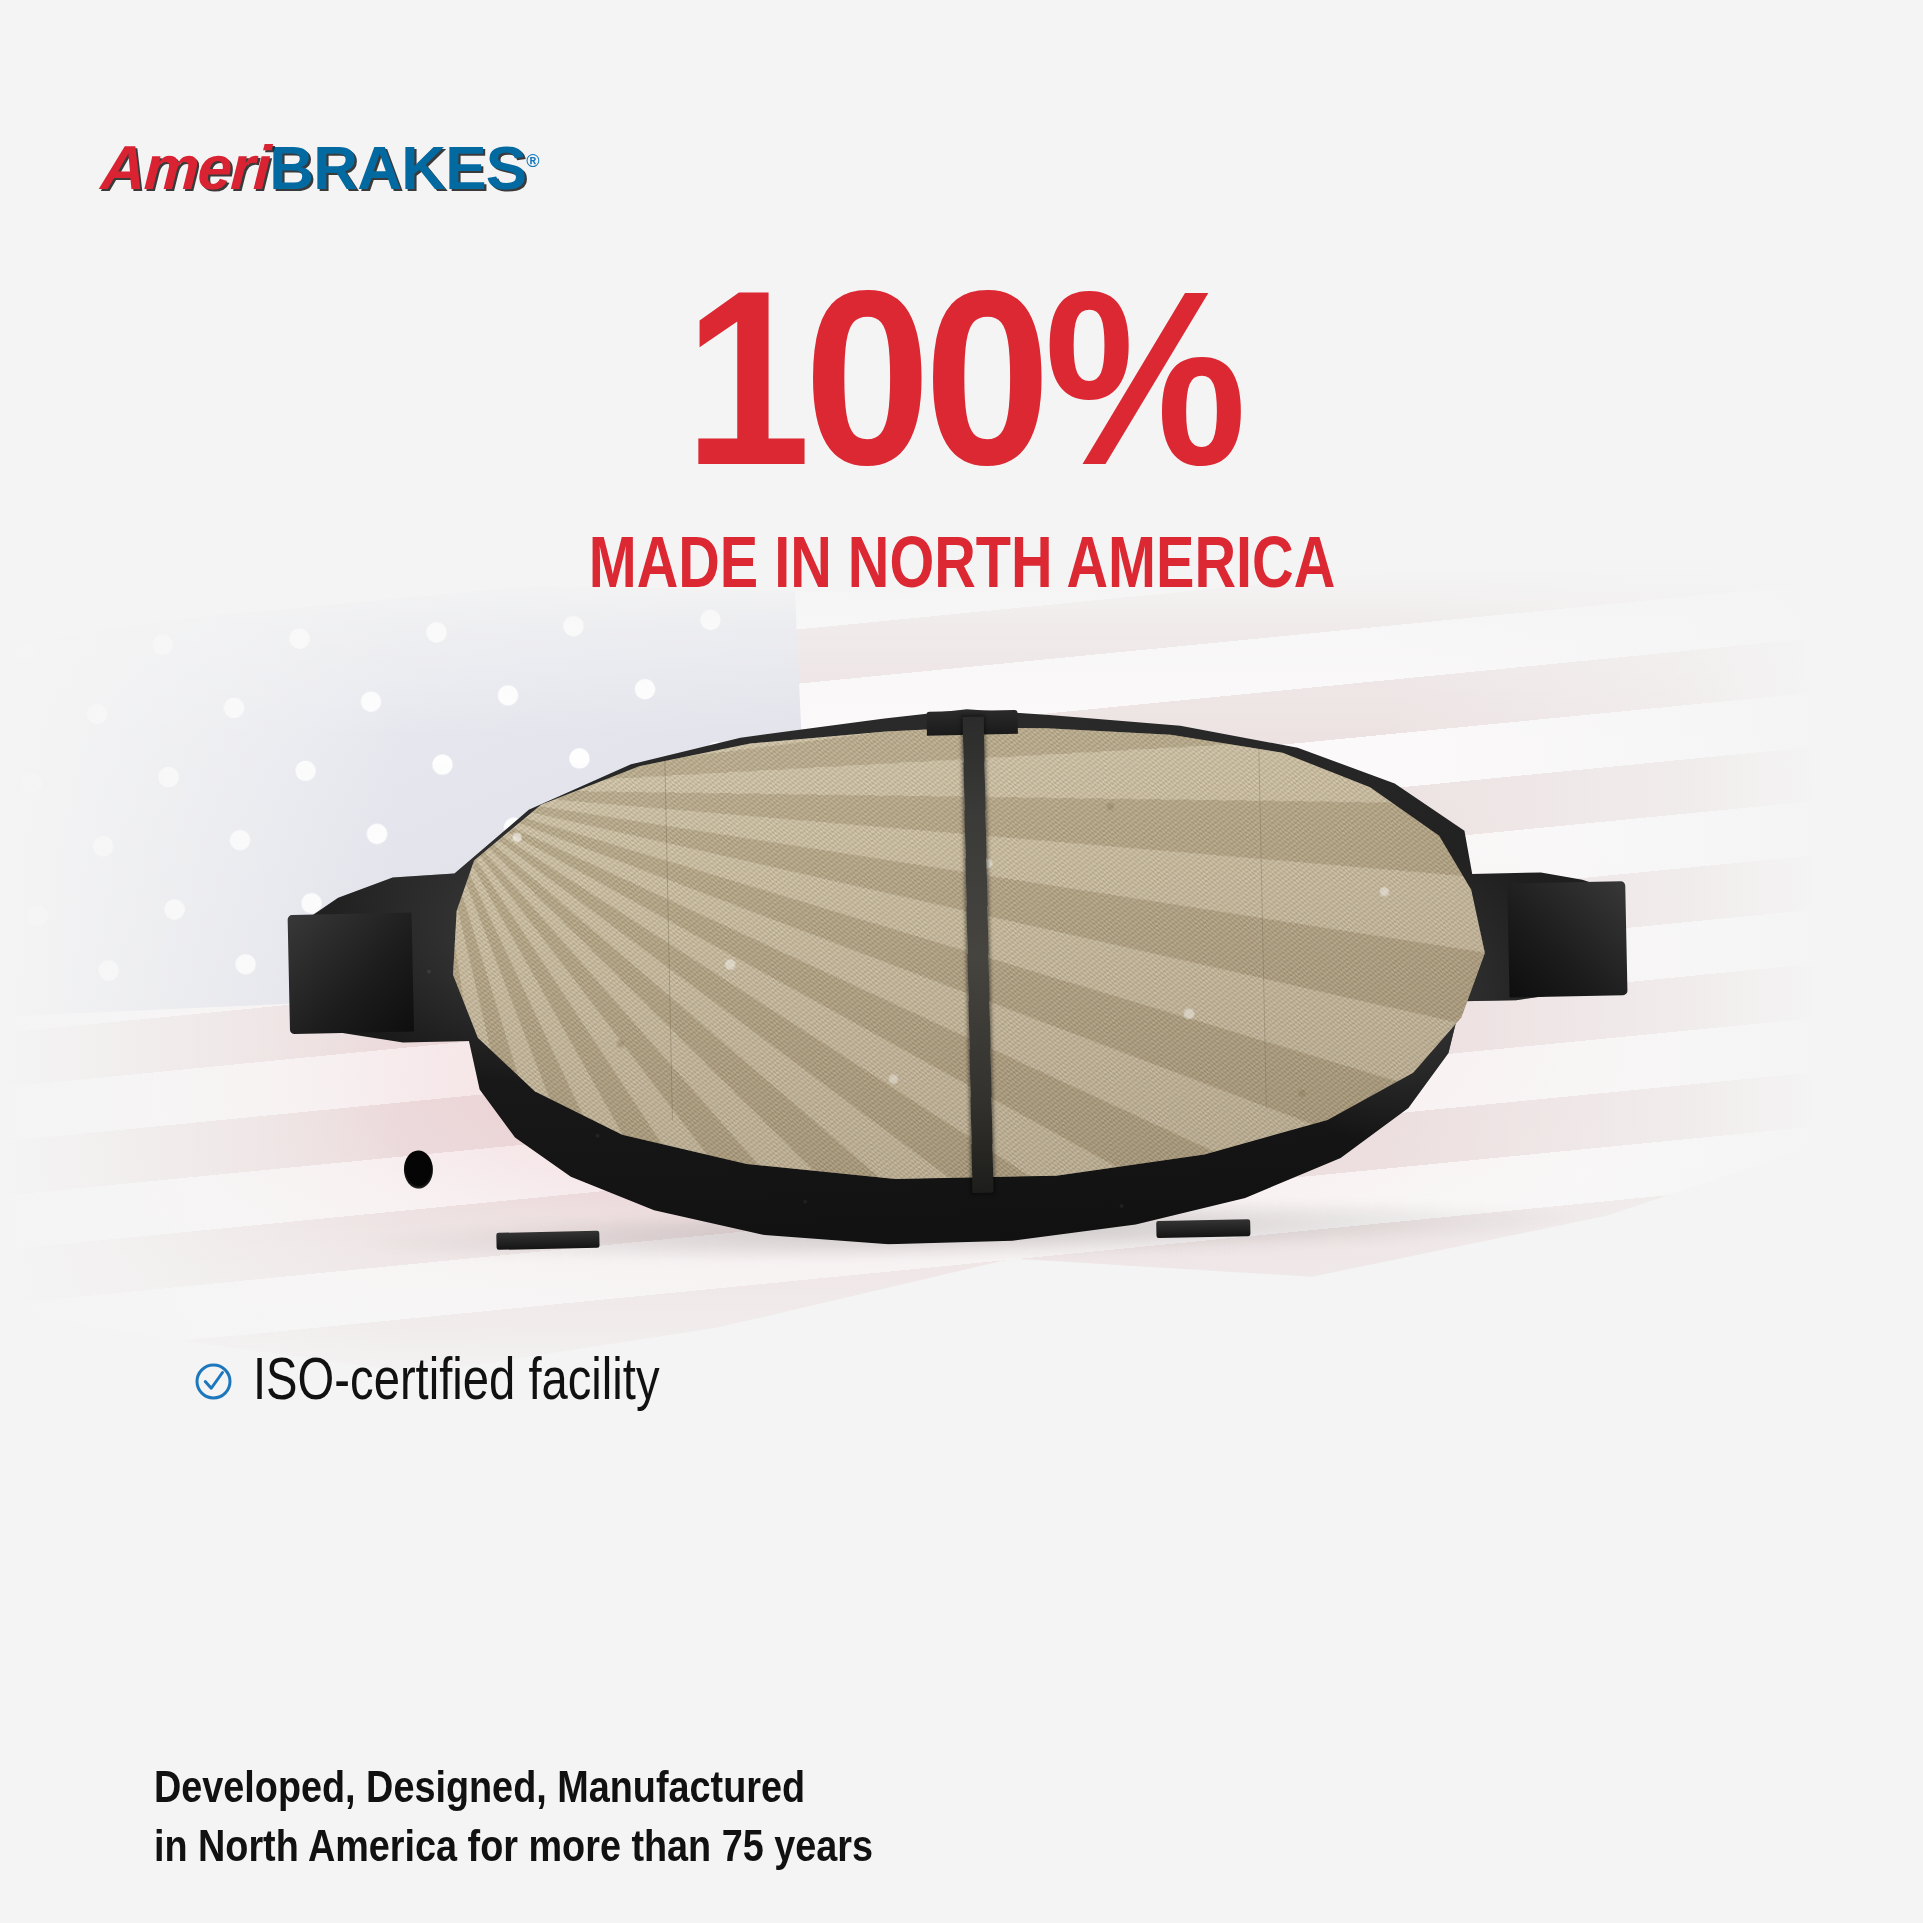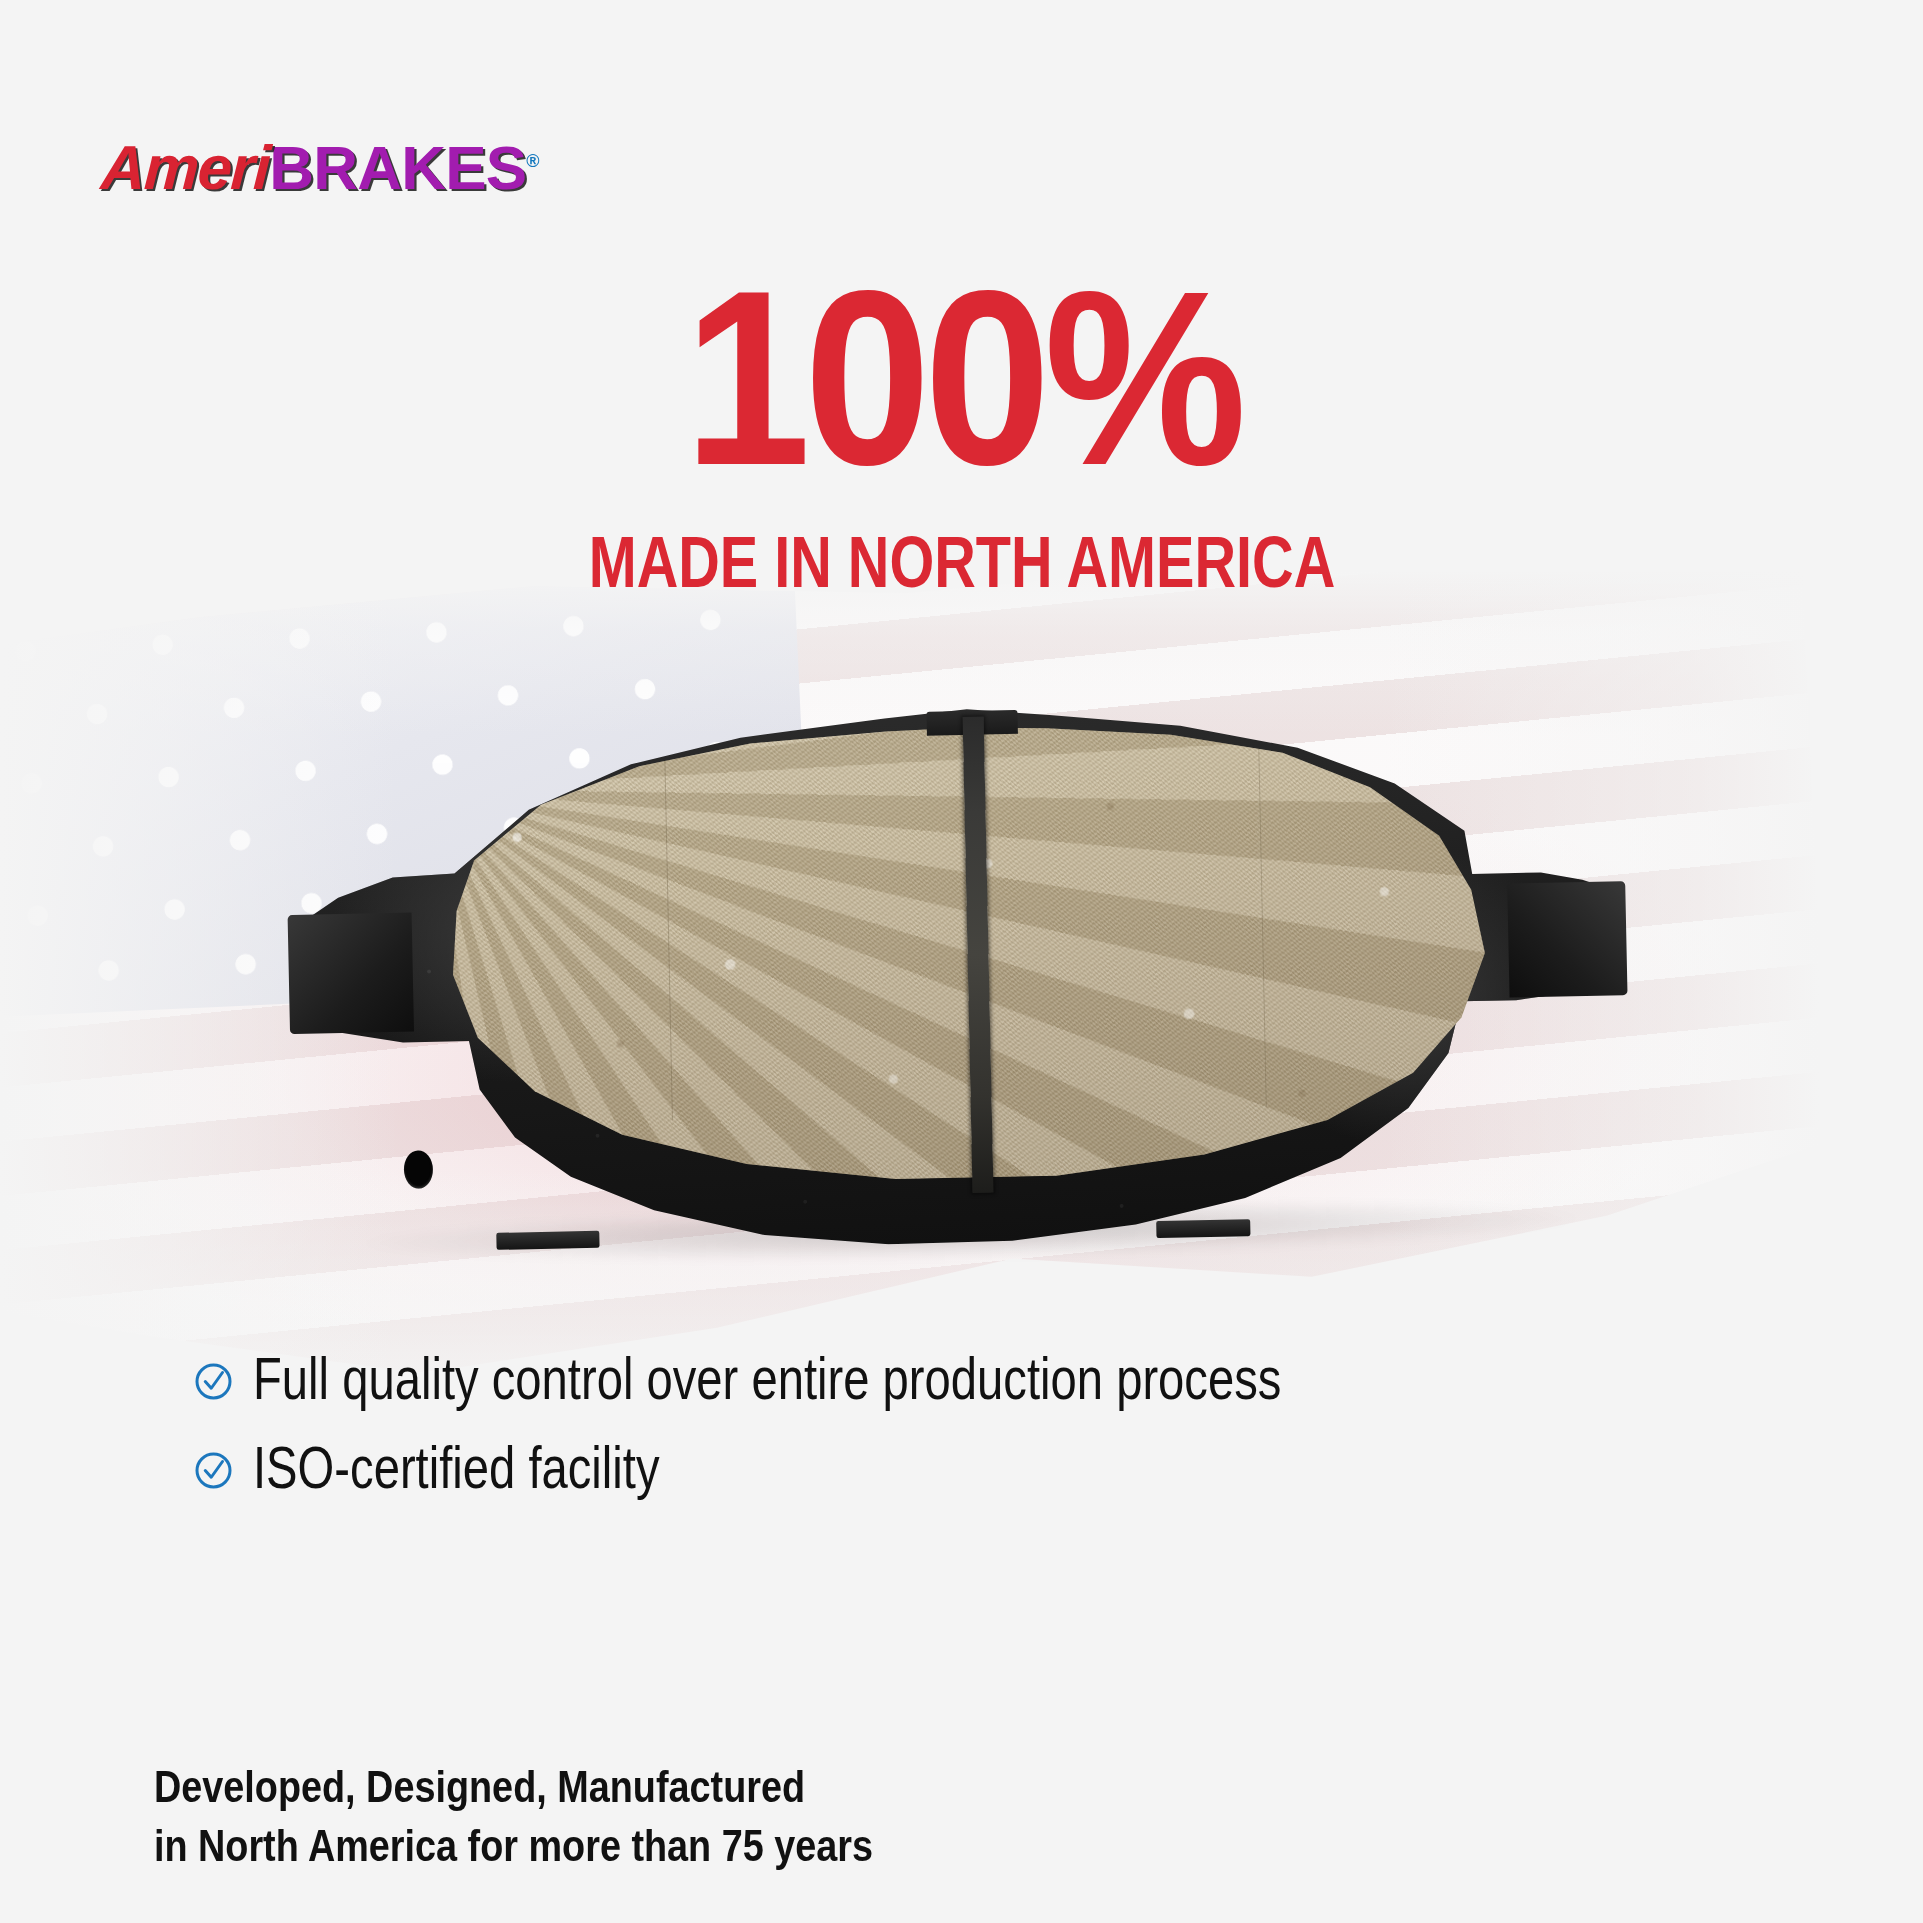--- a/index.html
+++ b/index.html
@@ -28,21 +28,21 @@
     line-height: 1;
   }
   #logo .ameri {
     color: #d92332;
     font-style: italic;
     text-shadow: 2.3px 2.3px 0 rgba(25,25,25,0.85);
     transform: skewX(-3deg);
     display: inline-block;
   }
   #logo .brakes {
-    color: #a21caf;
+    color: #0369a1;
     text-shadow: 2.3px 2.3px 0 rgba(25,25,25,0.85);
     letter-spacing: -0.8px;
     display: inline-block;
   }
   #logo .reg {
     color: #1478be;
     font-size: 18px;
     vertical-align: super;
     font-weight: bold;
   }
@@ -420,29 +420,20 @@
     <div class="pad-groove-cap"></div>
     <div class="pad-groove"></div>
     <div class="pad-hole"></div>
     <div class="pad-notch n1"></div>
     <div class="pad-notch n2"></div>
   </div>
 
   <div id="bullets">
 
 
-    <div class="bullet-row">
-      <span class="check-icon">
-        <svg viewBox="0 0 52 52" width="39" height="39" xmlns="http://www.w3.org/2000/svg">
-          <circle cx="26" cy="26" r="22" fill="none" stroke="#1c77bd" stroke-width="4"></circle>
-          <path d="M15 26 L23 35 L38 14" fill="none" stroke="#1c77bd" stroke-width="4" stroke-linecap="round" stroke-linejoin="round"></path>
-        </svg>
-      </span>
-      <span class="bullet-text">Full quality control over entire production process</span>
-    </div>
 
 
     <div class="bullet-row">
       <span class="check-icon">
         <svg viewBox="0 0 52 52" width="39" height="39" xmlns="http://www.w3.org/2000/svg">
           <circle cx="26" cy="26" r="22" fill="none" stroke="#1c77bd" stroke-width="4"></circle>
           <path d="M15 26 L23 35 L38 14" fill="none" stroke="#1c77bd" stroke-width="4" stroke-linecap="round" stroke-linejoin="round"></path>
         </svg>
       </span>
       <span class="bullet-text">ISO-certified facility</span>

